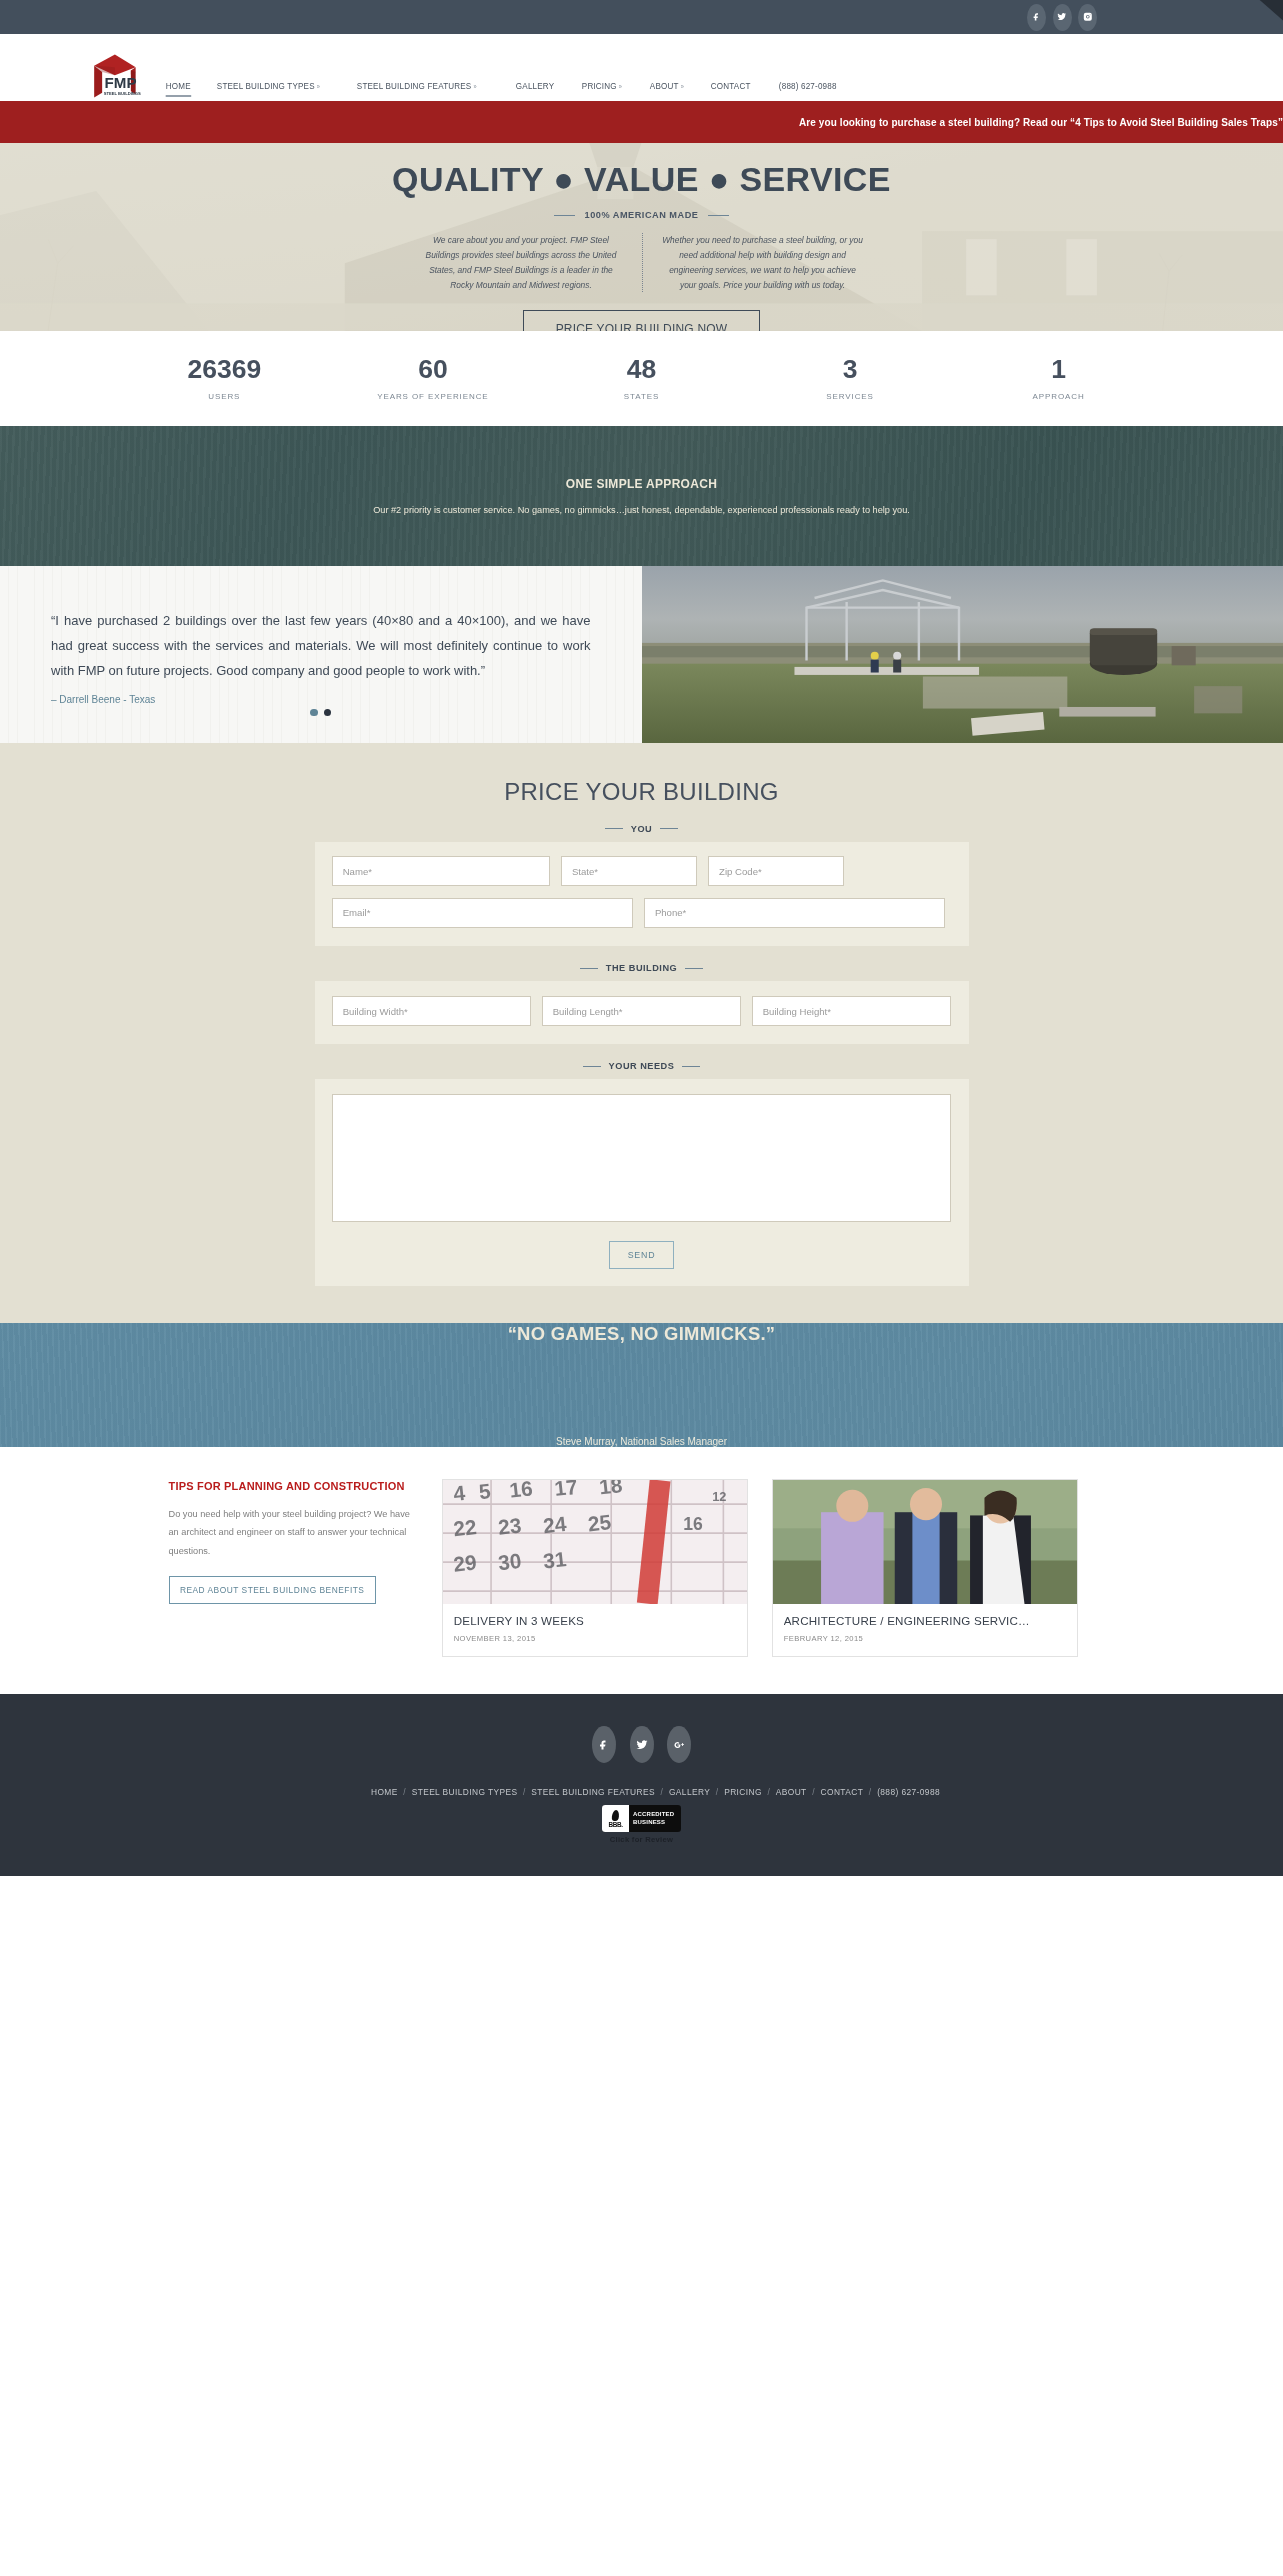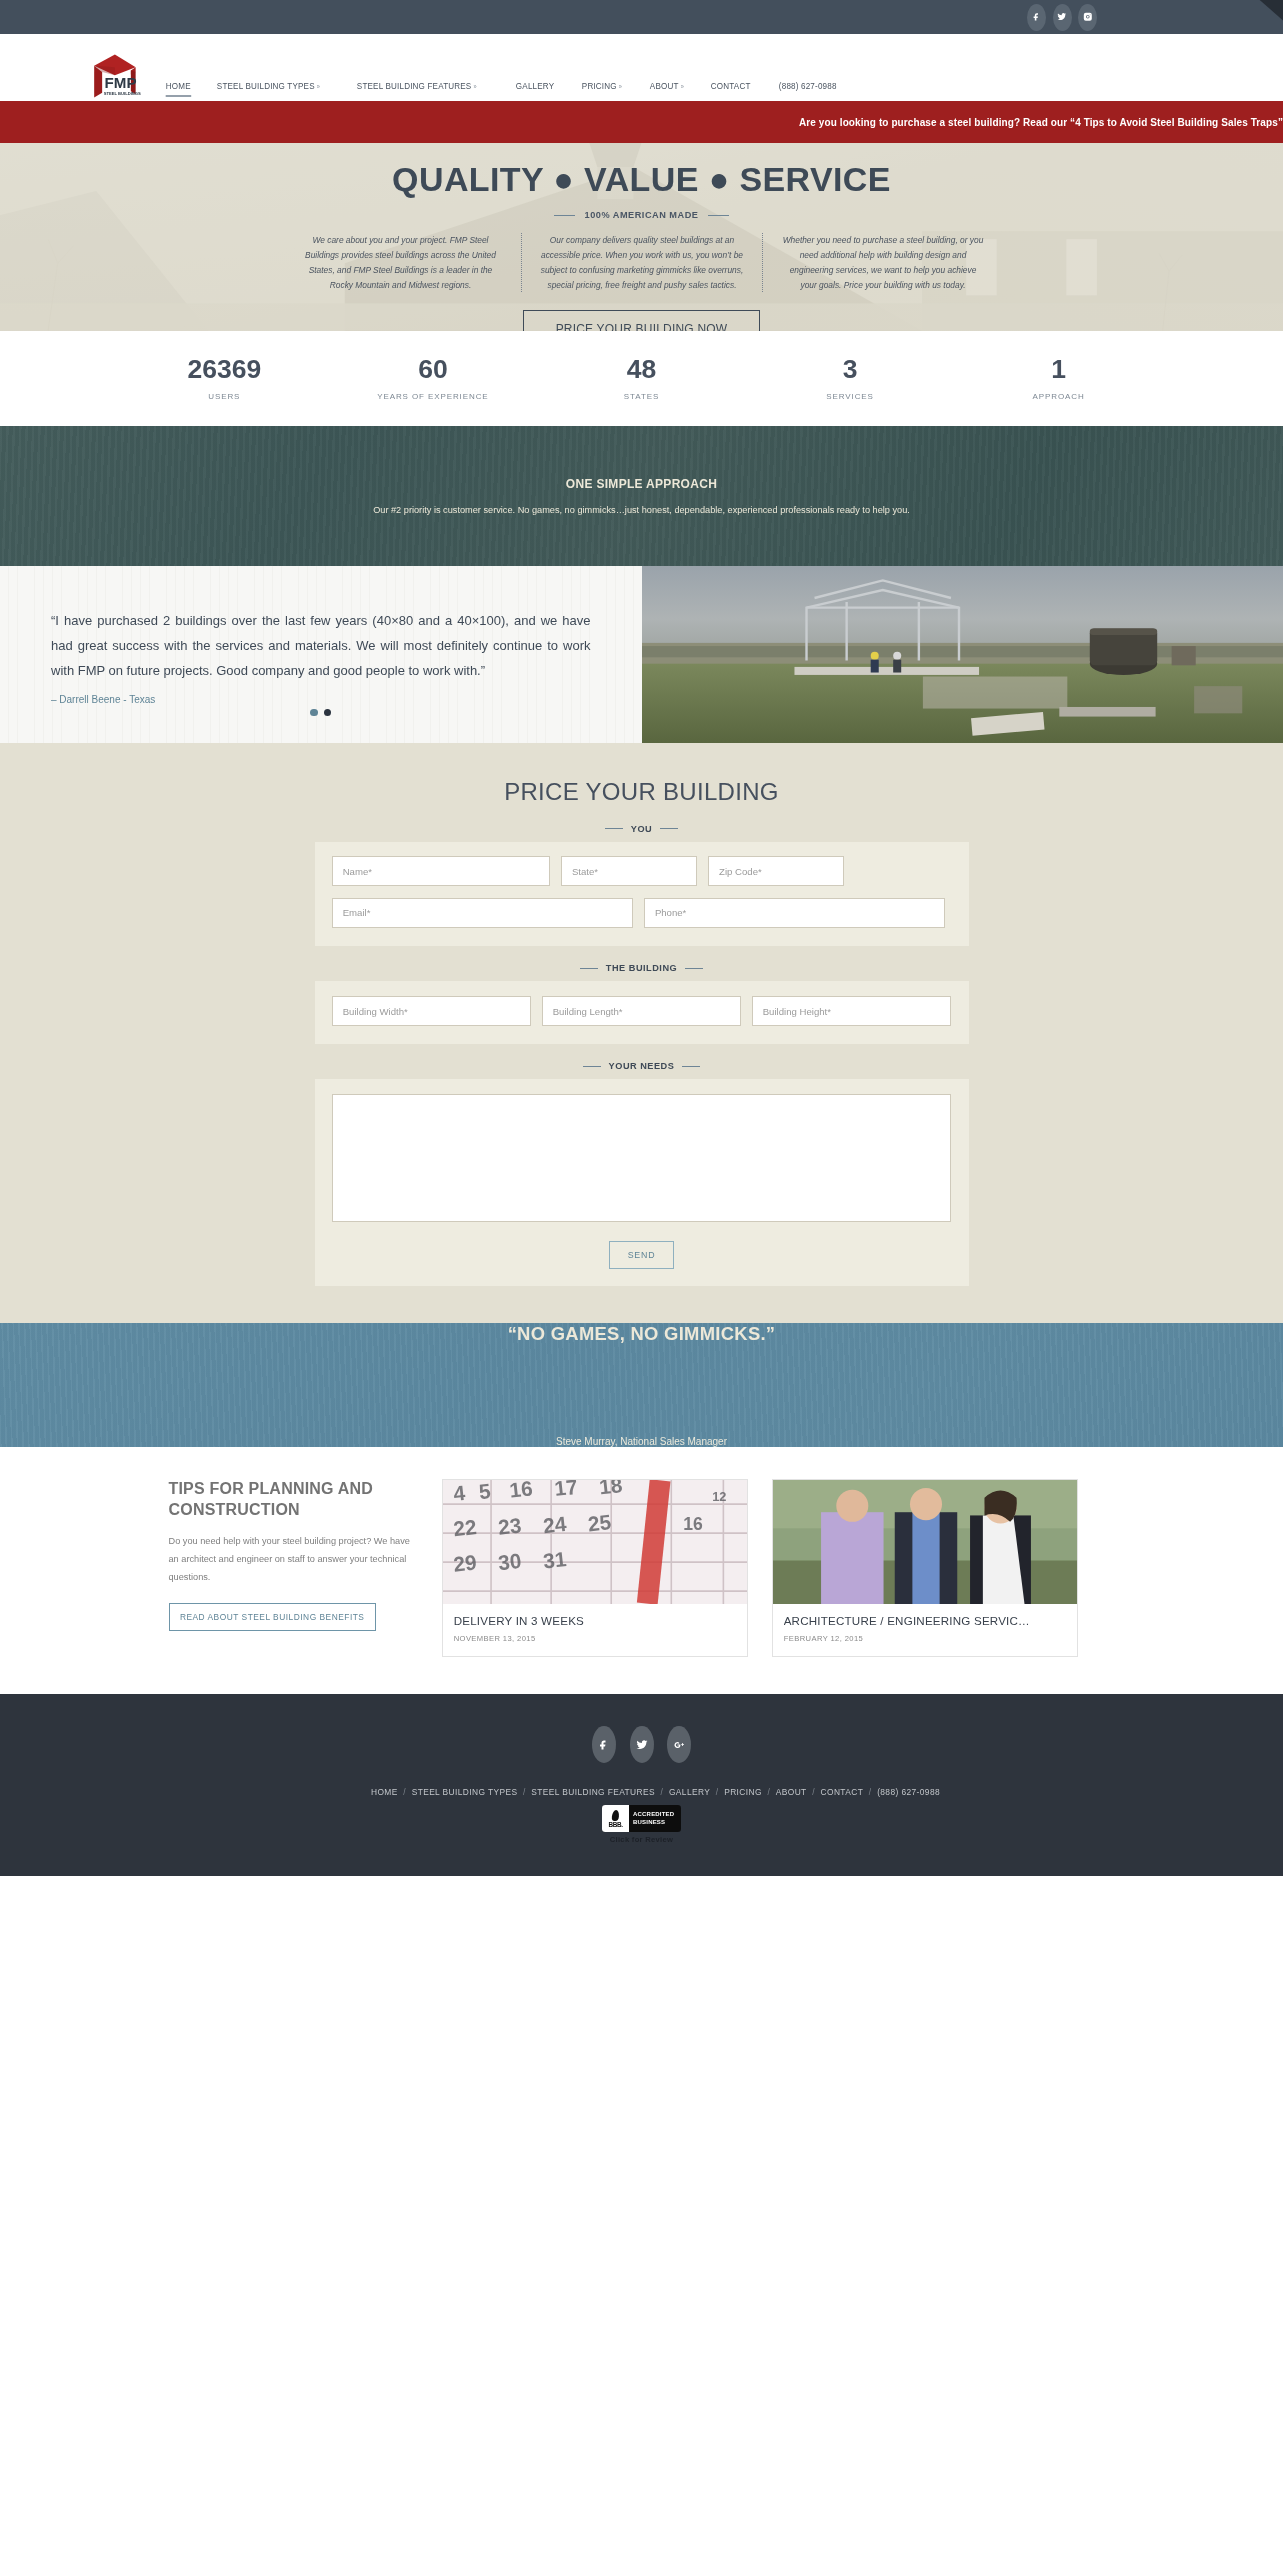--- a/index.html
+++ b/index.html
@@ -319,21 +319,21 @@
 
   
   .tips {
     background:#fff;
     padding: 32px 0 37px;
     display:flex; justify-content:center;
   }
   .tips-inner { display:flex; width: 946px; gap: 24px; }
   .tips-col { width: 249px; padding-left: 0px;}
   .tips-h {
-    font-size: 16px; color:#737373; line-height:1.28; letter-spacing:0.2px;
+    font-size: 11px; color:#b91c1c; line-height:1.28; letter-spacing:0.2px;
     font-family:"Liberation Sans", sans-serif; font-weight: bold;
   }
   .tips-p {
     margin-top: 11.2px;
     font-size: 9.2px; line-height: 2.0; color:#7f7f7f;
     font-family:"Liberation Sans Narrow","Liberation Sans",sans-serif;
   }
   .tips-btn {
     margin-top: 16px;
     display:inline-block;
@@ -484,21 +484,20 @@
   </svg>
   <div class="hero-inner">
     <div class="hero-title">QUALITY ● VALUE ● SERVICE</div>
     <div class="hero-sub-wrap">
       <span class="hero-sub-line"></span>
       <span class="hero-sub">100% AMERICAN MADE</span>
       <span class="hero-sub-line"></span>
     </div>
     <div class="hero-cols">
       <div class="hero-col">We care about you and your project. FMP Steel Buildings provides steel buildings across the United States, and FMP Steel Buildings is a leader in the Rocky Mountain and Midwest regions.</div>
-      <div class="hero-col">Our company delivers quality steel buildings at an accessible price. When you work with us, you won’t be subject to confusing marketing gimmicks like overruns, special pricing, free freight and pushy sales tactics.</div>
       <div class="hero-col">Whether you need to purchase a steel building, or you need additional help with building design and engineering services, we want to help you achieve your goals. Price your building with us today.</div>
     </div>
     <div class="hero-btn">PRICE YOUR BUILDING NOW</div>
   </div>
 </div>
 
 <div class="stats">
   <div class="stats-inner">
     <div class="stat">
       <div class="stat-num">26369</div>

